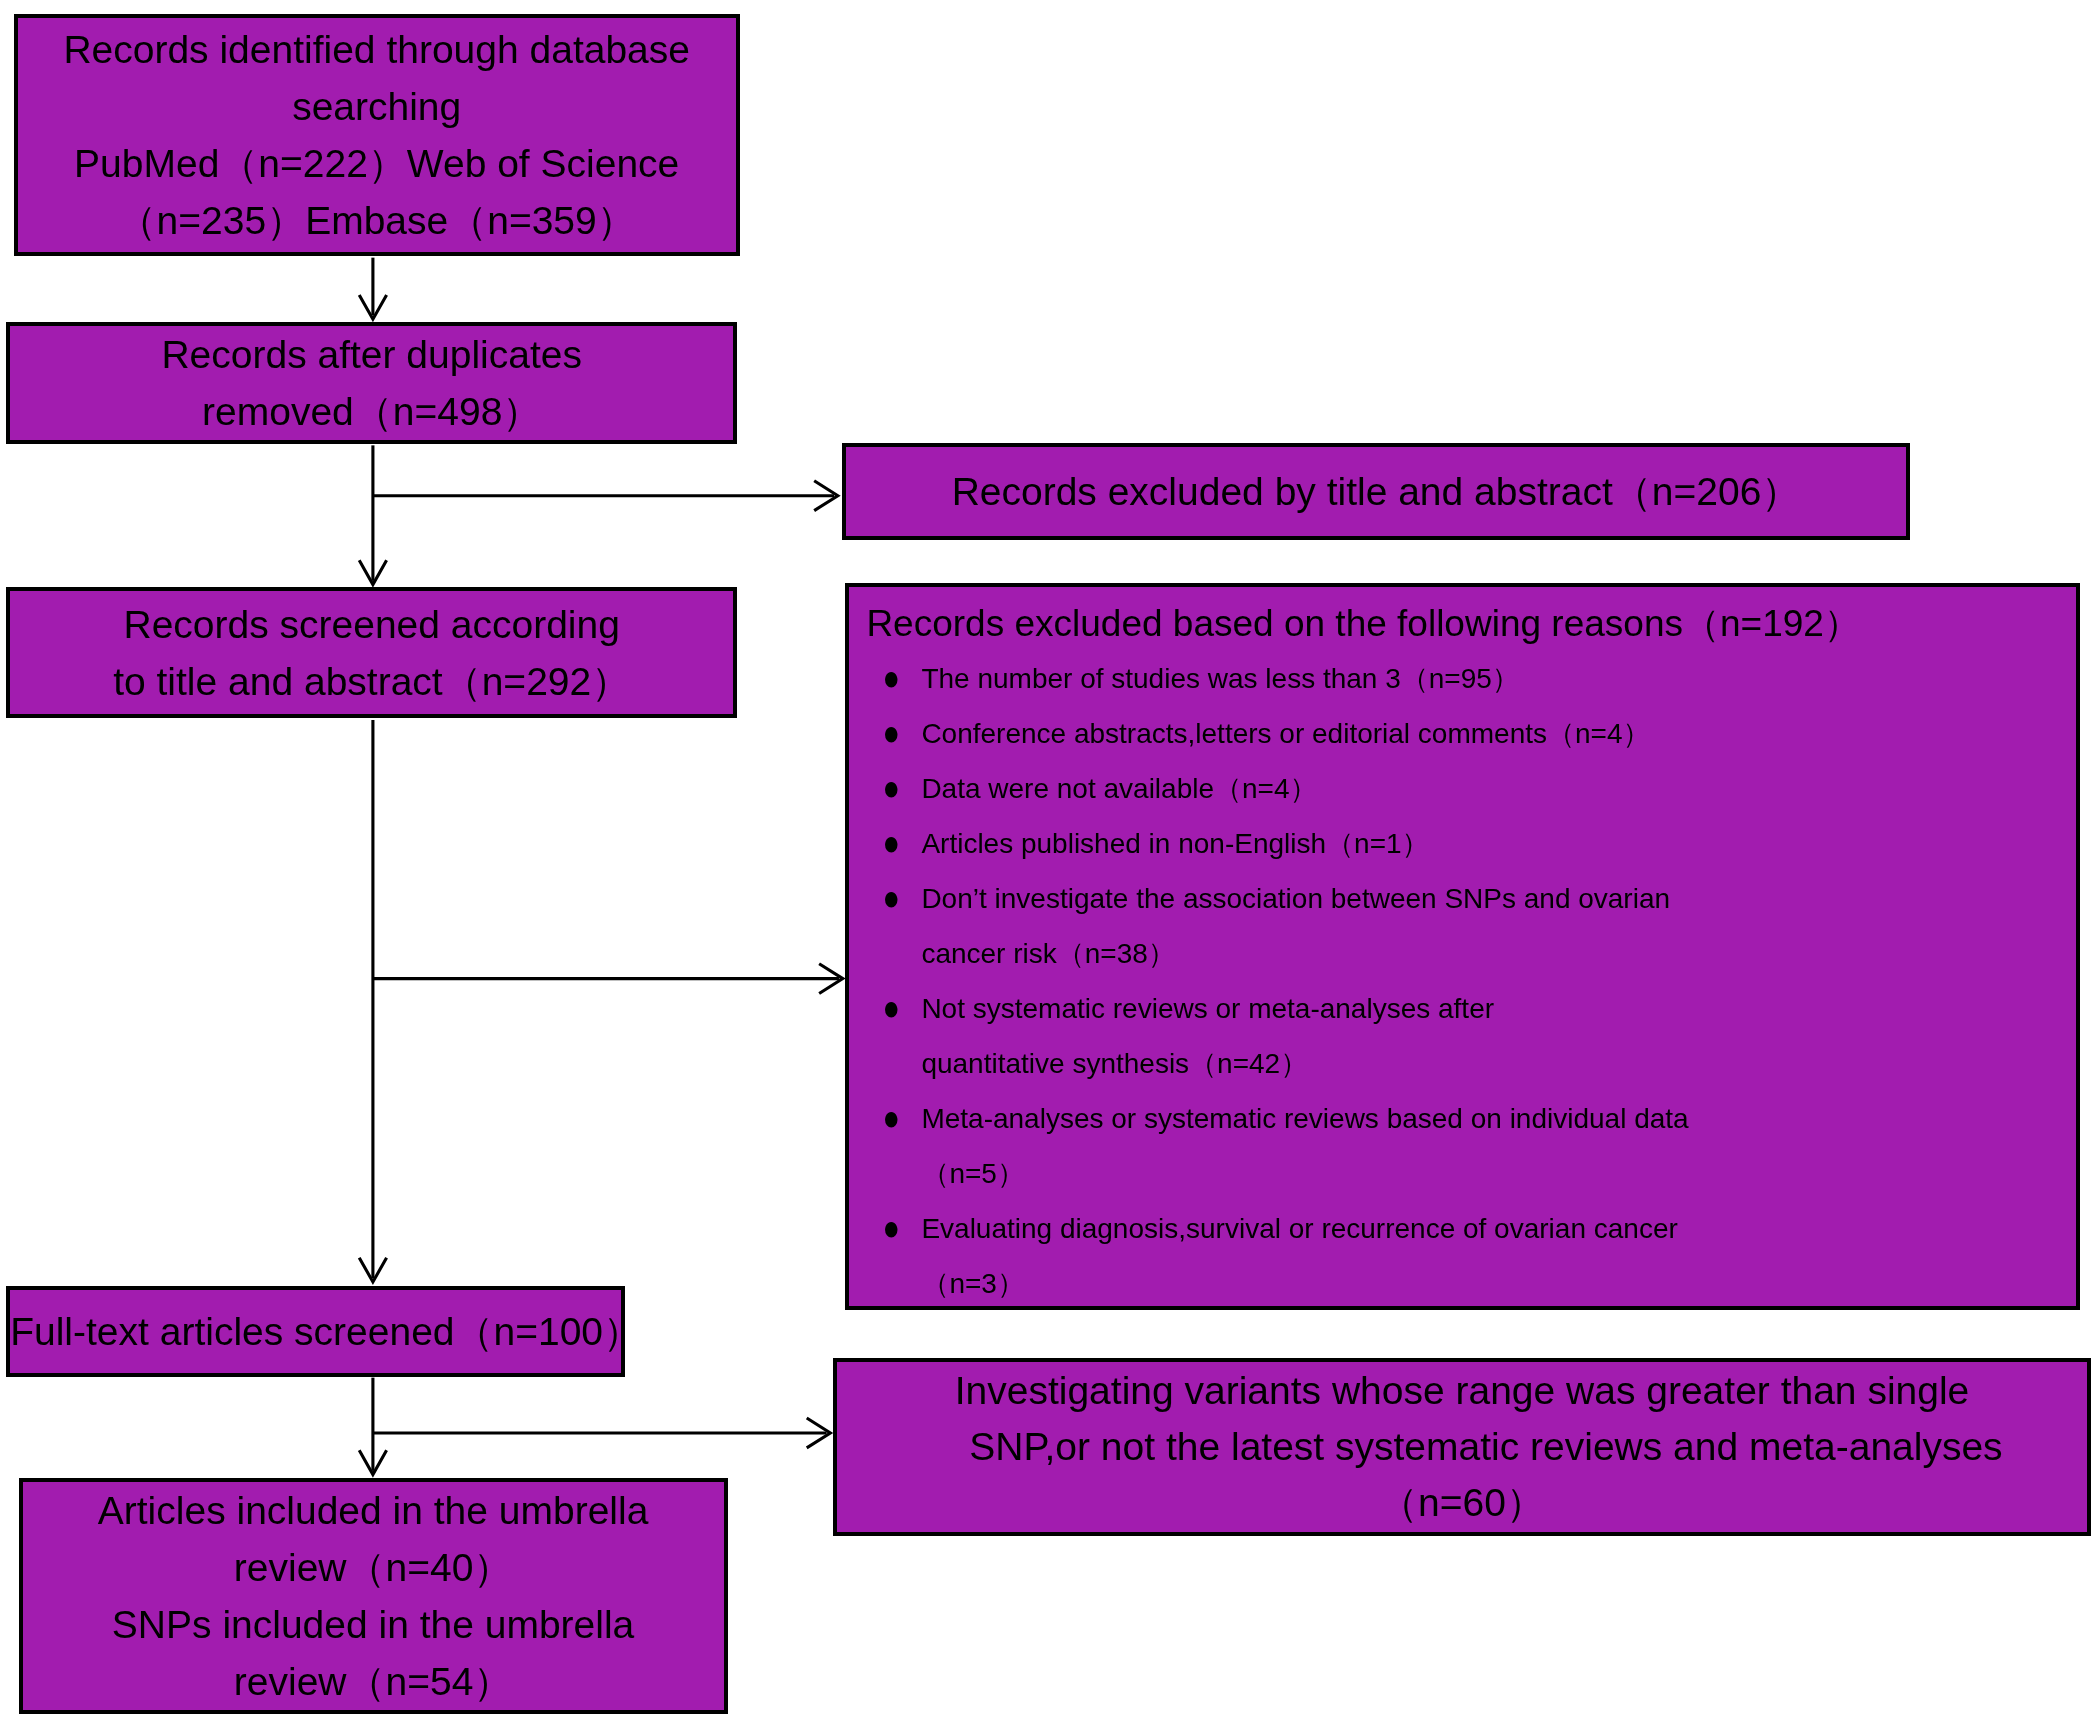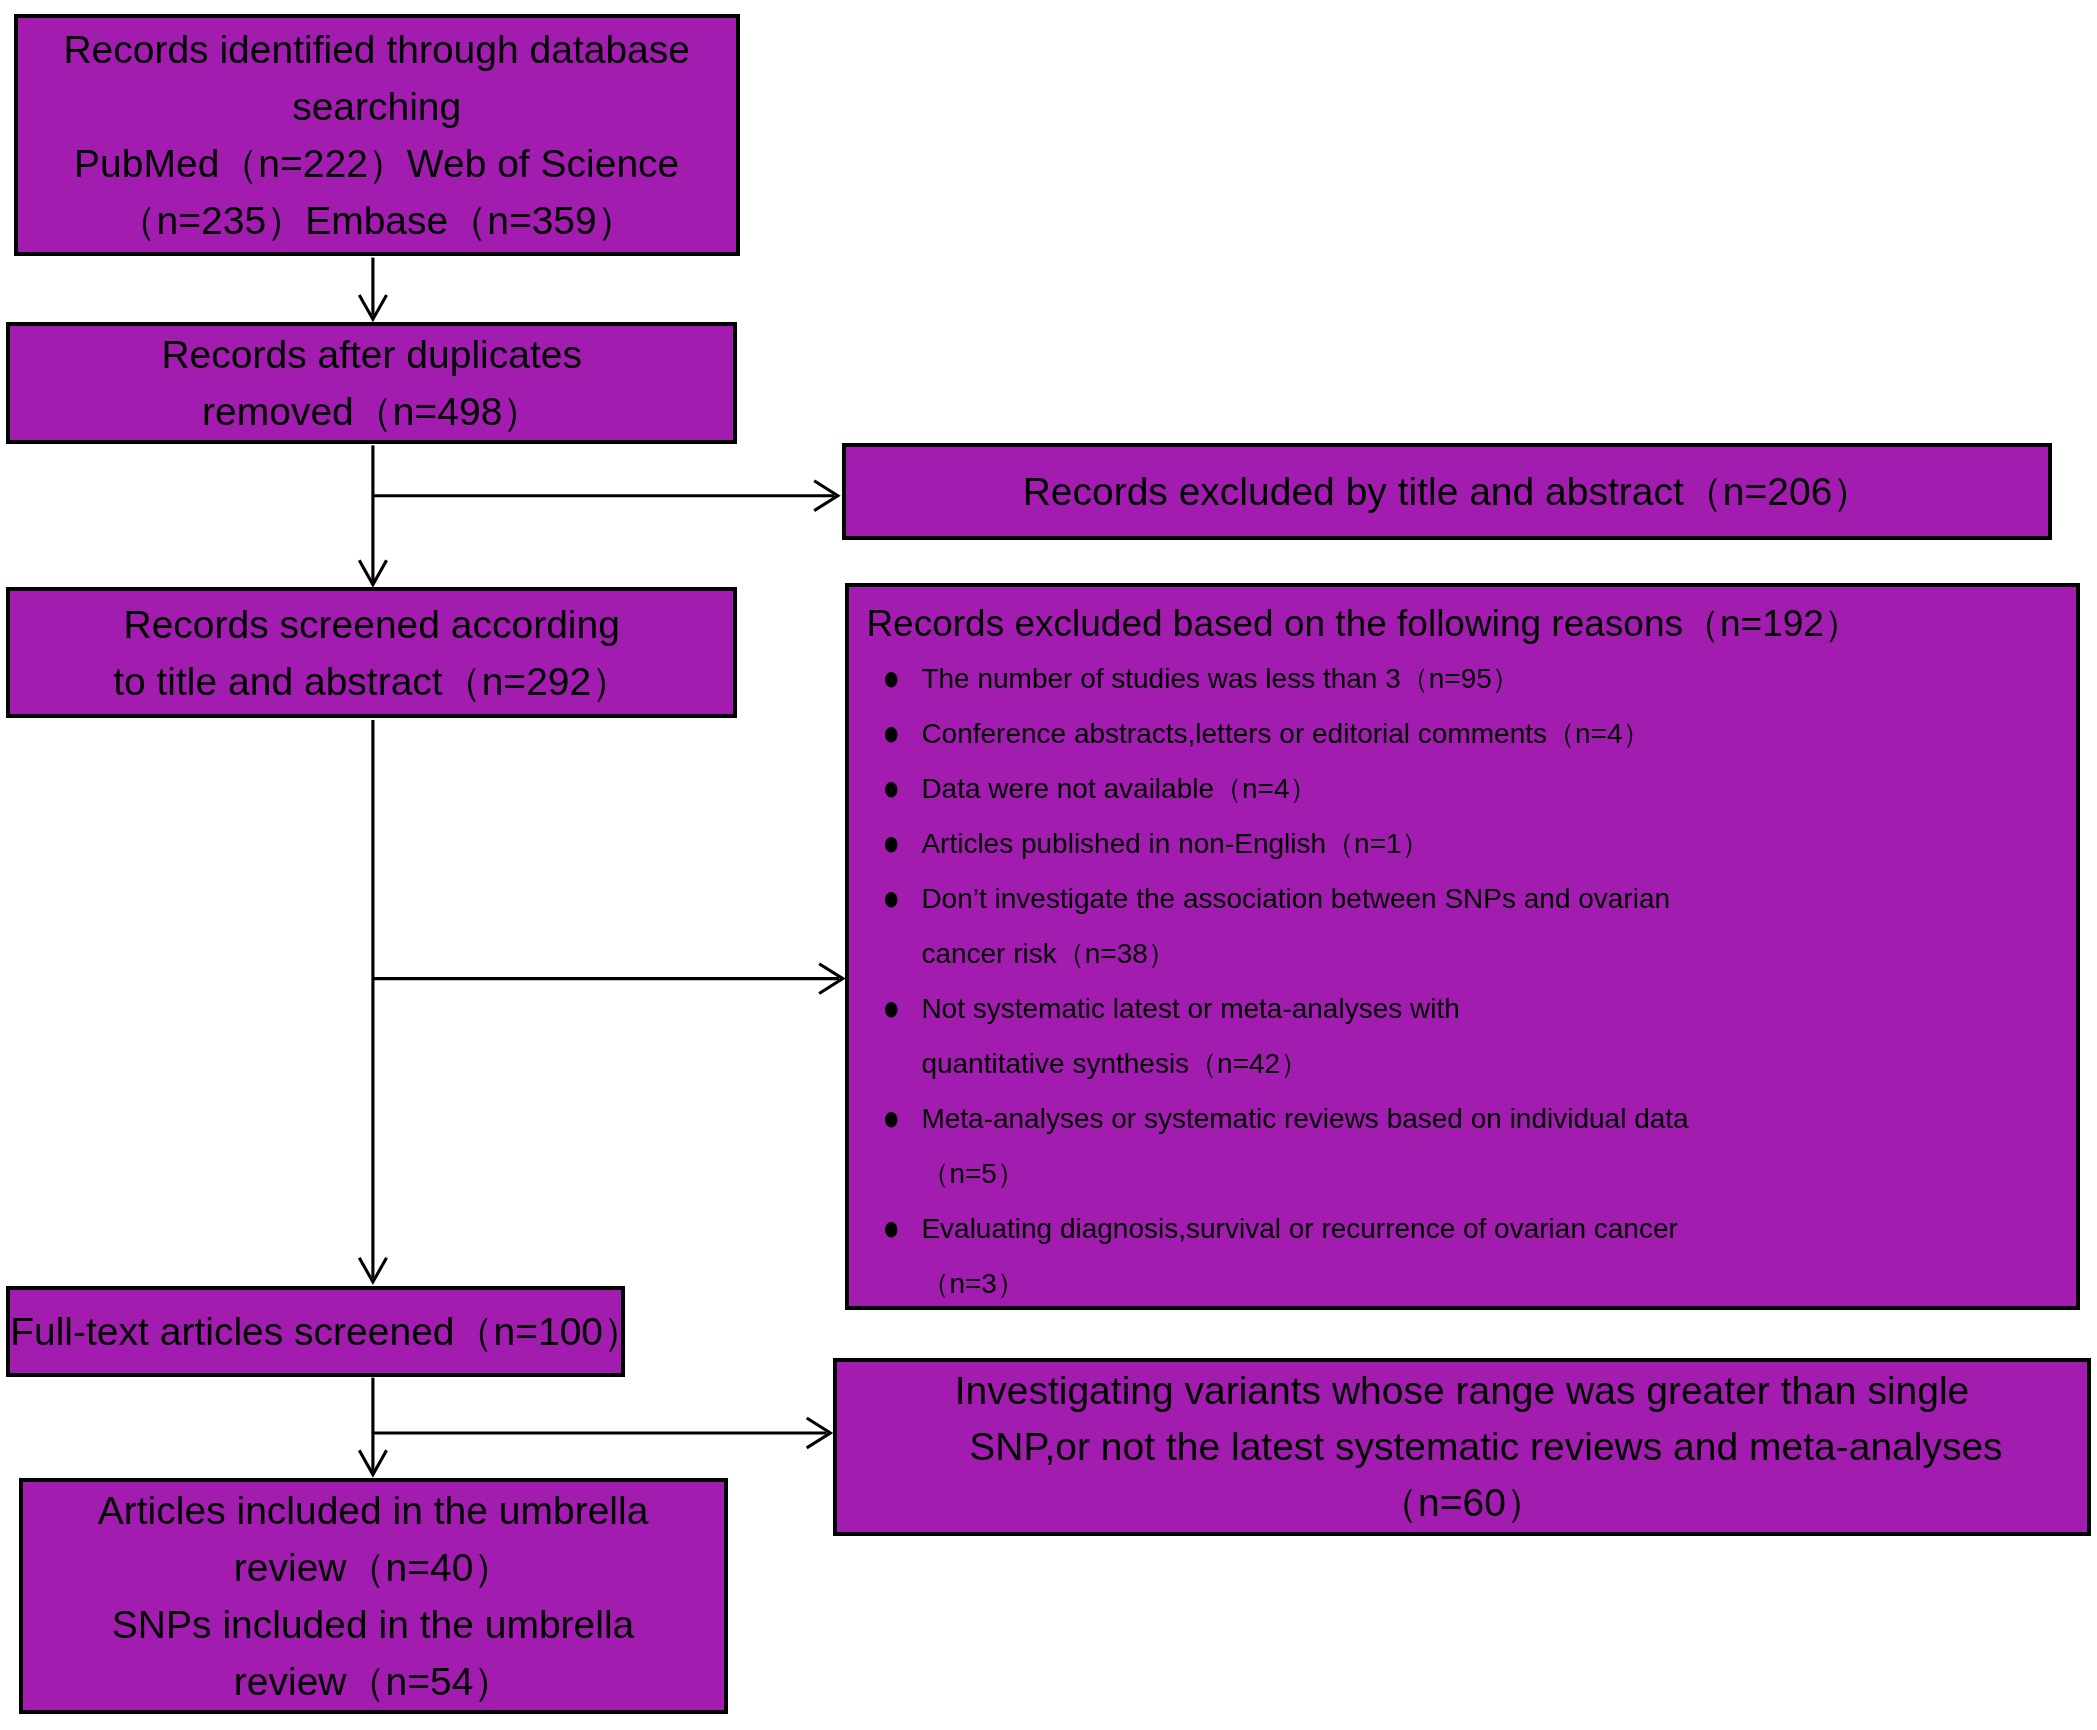--- a/index.html
+++ b/index.html
@@ -109,21 +109,21 @@
     <div class="tline">searching</div>
     <div class="tline">PubMed（n=222）Web of Science</div>
     <div class="tline">（n=235）Embase（n=359）</div>
   </div>
 
   <div class="box centered" style="left:6.2px; top:322px; width:731px; height:122px;">
     <div class="tline">Records after duplicates</div>
     <div class="tline">removed（n=498）</div>
   </div>
 
-  <div class="box centered" style="left:842px; top:443px; width:1210px; height:97px;">
+  <div class="box centered" style="left:842px; top:443px; width:1068px; height:97px;">
     <div class="tline">Records excluded by title and abstract（n=206）</div>
   </div>
 
   <div class="box centered" style="left:6.2px; top:587px; width:731px; height:131px;">
     <div class="tline">Records screened according</div>
     <div class="tline">to title and abstract（n=292）</div>
   </div>
 
   <div class="box reasons" style="left:845px; top:583px; width:1235px; height:727px;">
     <div class="rtitle">Records excluded based on the following reasons（n=192）</div>
@@ -164,21 +164,21 @@
       <span class="bullet-marker">●</span>
       <span class="bullet-text">
         <div class="bullet-line">Don’t investigate the association between SNPs and ovarian</div>
         <div class="bullet-line">cancer risk（n=38）</div>
       </span>
     </div>
 
     <div class="bullet-row">
       <span class="bullet-marker">●</span>
       <span class="bullet-text">
-        <div class="bullet-line">Not systematic latest or meta-analyses with</div>
+        <div class="bullet-line">Not systematic reviews or meta-analyses after</div>
         <div class="bullet-line">quantitative synthesis（n=42）</div>
       </span>
     </div>
 
     <div class="bullet-row">
       <span class="bullet-marker">●</span>
       <span class="bullet-text">
         <div class="bullet-line">Meta-analyses or systematic reviews based on individual data</div>
         <div class="bullet-line">（n=5）</div>
       </span>

